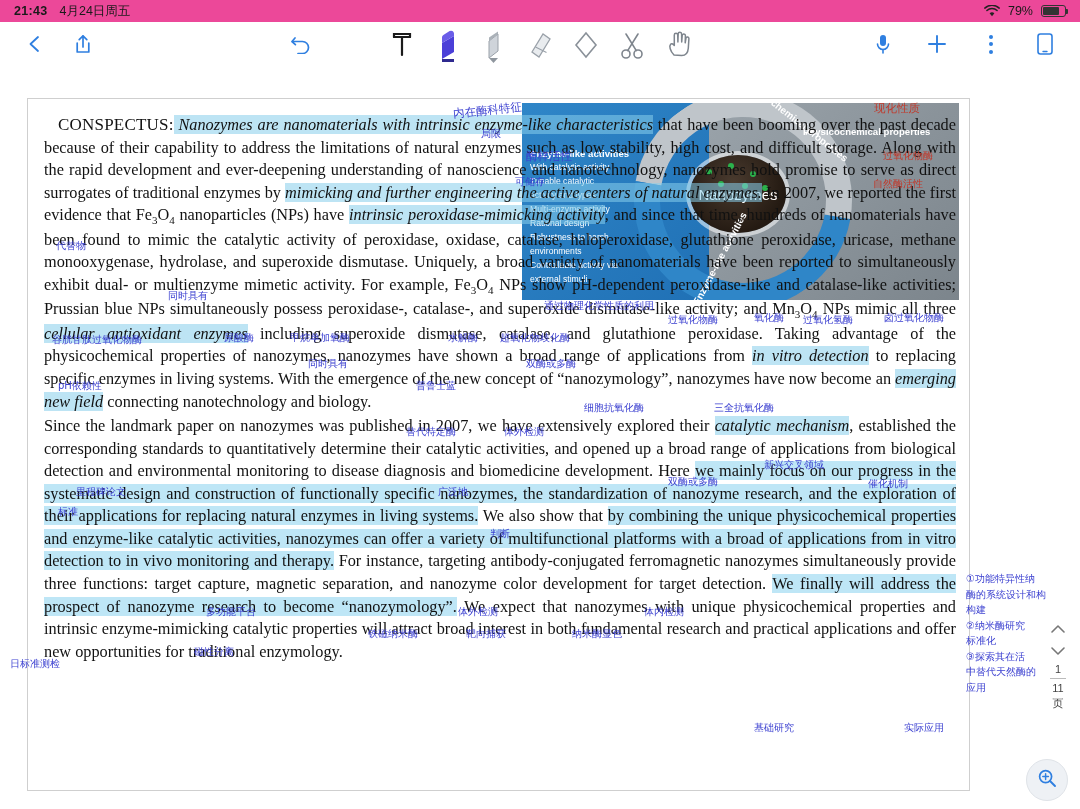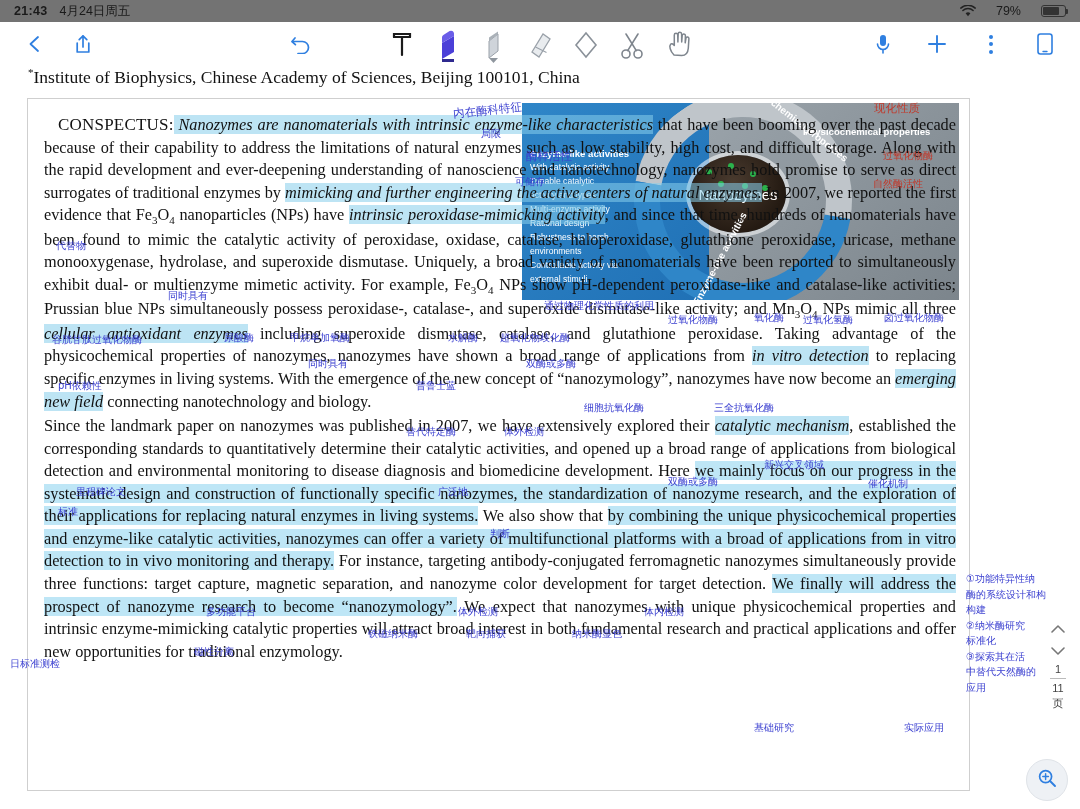--- a/index.html
+++ b/index.html
@@ -3,31 +3,31 @@
 <meta charset="utf-8">
 <style>
   * { box-sizing: border-box; }
   html, body {
     margin: 0; padding: 0;
     width: 1080px; height: 809px;
     overflow: hidden;
     font-family: "Liberation Sans", sans-serif;
     background: #ffffff;
   }
-  #app { position: relative; width: 1080px; height: 581px; background: #737373; }
+  #app { position: relative; width: 1080px; height: 581px; background: #ec4899; }
 
   
   .statusbar {
     position: absolute; top: 0; left: 0; width: 1080px; height: 22px;
     display: flex; align-items: center; font-size: 12.5px; color: #1a1a1a;
     padding: 0 14px;
   }
   .statusbar .time { font-weight: 600; margin-right: 12px; letter-spacing: .3px; }
   .statusbar .date { font-weight: 400; }
-  .statusbar .right { margin-left: auto; display: flex; align-items: center; gap: 20px; }
+  .statusbar .right { margin-left: auto; display: flex; align-items: center; gap: 8px; }
   .wifi { width: 16px; height: 12px; position: relative; }
   .wifi svg { display: block; }
   .batt {
     width: 25px; height: 12px; border: 1.2px solid #333; border-radius: 3px;
     position: relative; padding: 1.4px;
   }
   .batt::after {
     content: ""; position: absolute; right: -3.4px; top: 3.4px;
     width: 2px; height: 5px; background: #333; border-radius: 0 1px 1px 0;
   }
@@ -274,23 +274,20 @@
         <svg width="20" height="24" viewBox="0 0 20 24">
           <rect x="3" y="2" width="14" height="20" rx="2.4" fill="none" stroke="#2f7fe0" stroke-width="1.6"></rect>
           <path d="M8 19.5 h4" stroke="#2f7fe0" stroke-width="1.4" stroke-linecap="round"></path>
         </svg>
       </div>
     </div>
   </div>
 
   <div class="page">
 
-    <div class="header-line">
-      <sup>*</sup><span>Institute of Biophysics, Chinese Academy of Sciences, Beijing 100101, China</span>
-    </div>
 
     <div class="paper">
 
       <div class="figure">
         <div class="fig-inner">
           <div class="fig-left"></div>
           <div class="fig-right"></div>
           <div class="ring-outer"></div>
           <div class="ring-inner-dark">
             <span class="nz-label">Nanozymes</span>

